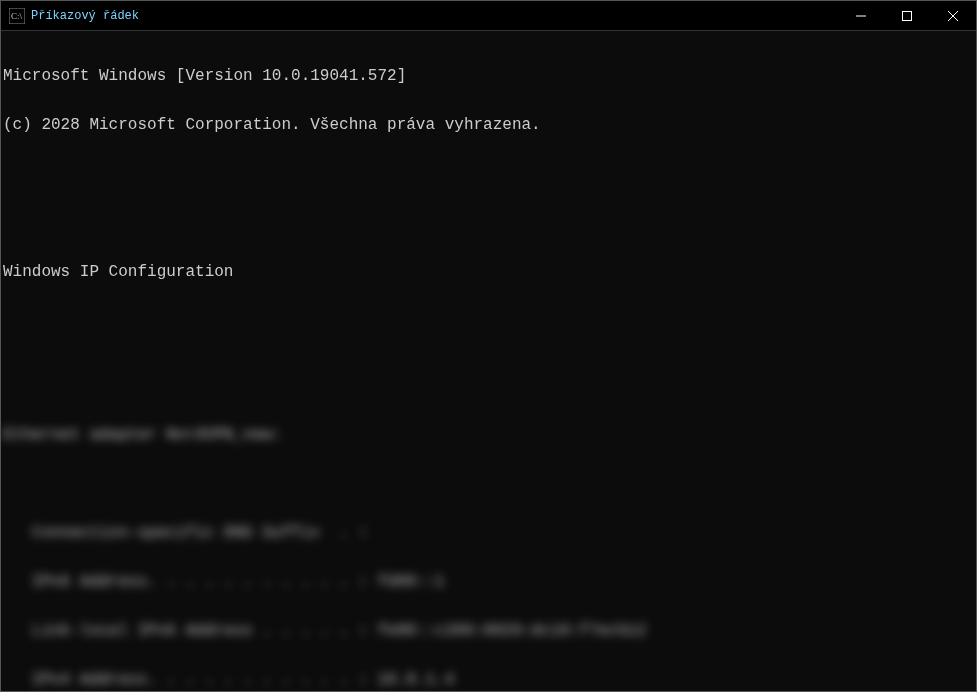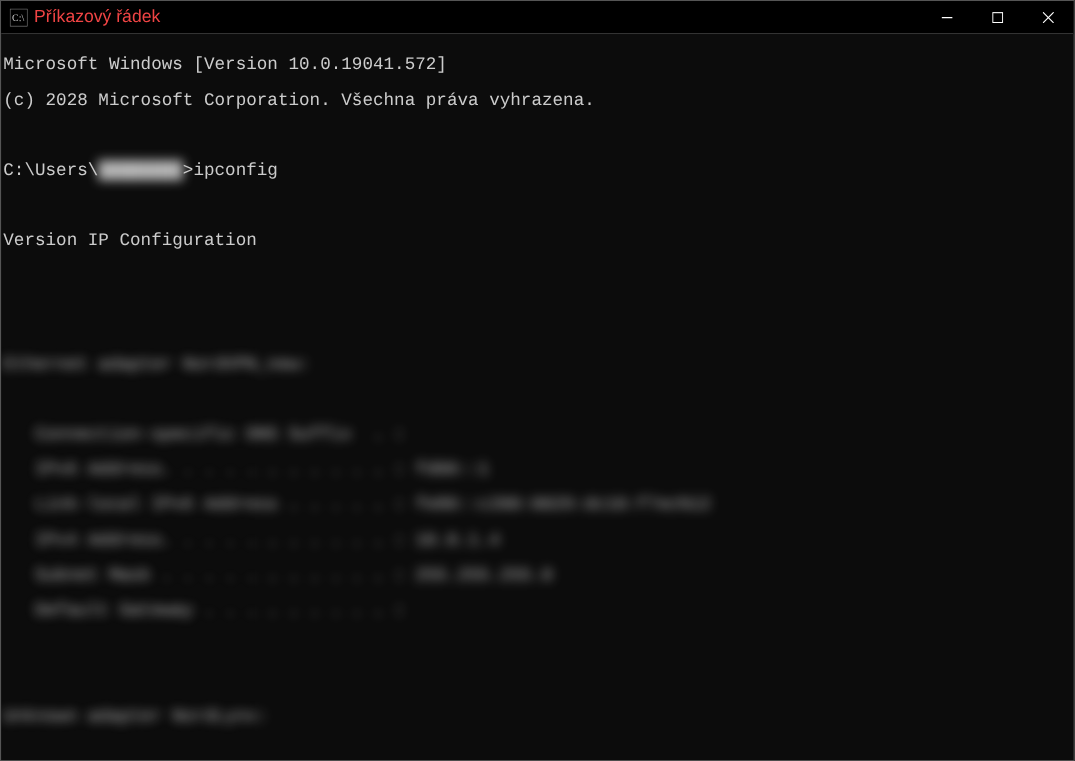--- a/index.html
+++ b/index.html
@@ -25,44 +25,44 @@
       height: 16px;
       margin-left: 8px;
       margin-right: 6px;
       display: flex;
       align-items: center;
       justify-content: center;
     }
     .titlebar-icon svg { width: 16px; height: 16px; }
     .titlebar-title {
       flex: 1;
-      color: #ef4444;
-      font-family: Liberation Sans, sans-serif;
-      font-size: 16px;
+      color: #7dd3fc;
+      font-family: Liberation Mono, monospace;
+      font-size: 12px;
     }
     .titlebar-controls {
       display: flex;
       height: 100%;
     }
     .tb-btn {
       width: 46px;
       height: 100%;
       display: flex;
       align-items: center;
       justify-content: center;
       color: #ffffff;
       font-family: 'Segoe UI', sans-serif;
     }
     .tb-btn svg { width: 10px; height: 10px; }
     .terminal {
       padding: 4px 2px;
       line-height: 1.0;
       white-space: pre;
     }
-    .line { min-height: 16px; }
+    .line { min-height: 16px; margin-top: 17px; }
     .blurred {
       filter: blur(5px);
       opacity: 0.9;
       user-select: none;
     }
     .blurred-inline {
       filter: blur(5px);
       opacity: 0.9;
       display: inline-block;
       vertical-align: bottom;
@@ -96,23 +96,22 @@
           <line x1="10" y1="0" x2="0" y2="10" stroke="#fff" stroke-width="1"></line>
         </svg>
     </div>
   </div>
 </div>
 
 <div class="terminal">
 <div class="line">Microsoft Windows [Version 10.0.19041.572]</div>
 <div class="line">(c) 2028 Microsoft Corporation. Všechna práva vyhrazena.</div>
 <div class="line"> </div>
-<div class="line"><span>C:\Users\</span><span class="blurred-inline">████████</span><span>&gt;ipconfig</span></div>
 <div class="line"> </div>
-<div class="line">Version IP Configuration</div>
+<div class="line">Windows IP Configuration</div>
 <div class="line"> </div>
 <div class="line"> </div>
 <div class="blurred">
 <div class="line">Ethernet adapter NordVPN_new:</div>
 <div class="line"> </div>
 <div class="line">   Connection-specific DNS Suffix  . :</div>
 <div class="line">   IPv6 Address. . . . . . . . . . . : fd00::1</div>
 <div class="line">   Link-local IPv6 Address . . . . . : fe80::c200:0029:dc10:f7ec%12</div>
 <div class="line">   IPv4 Address. . . . . . . . . . . : 10.0.1.4</div>
 <div class="line">   Subnet Mask . . . . . . . . . . . : 255.255.255.0</div>

